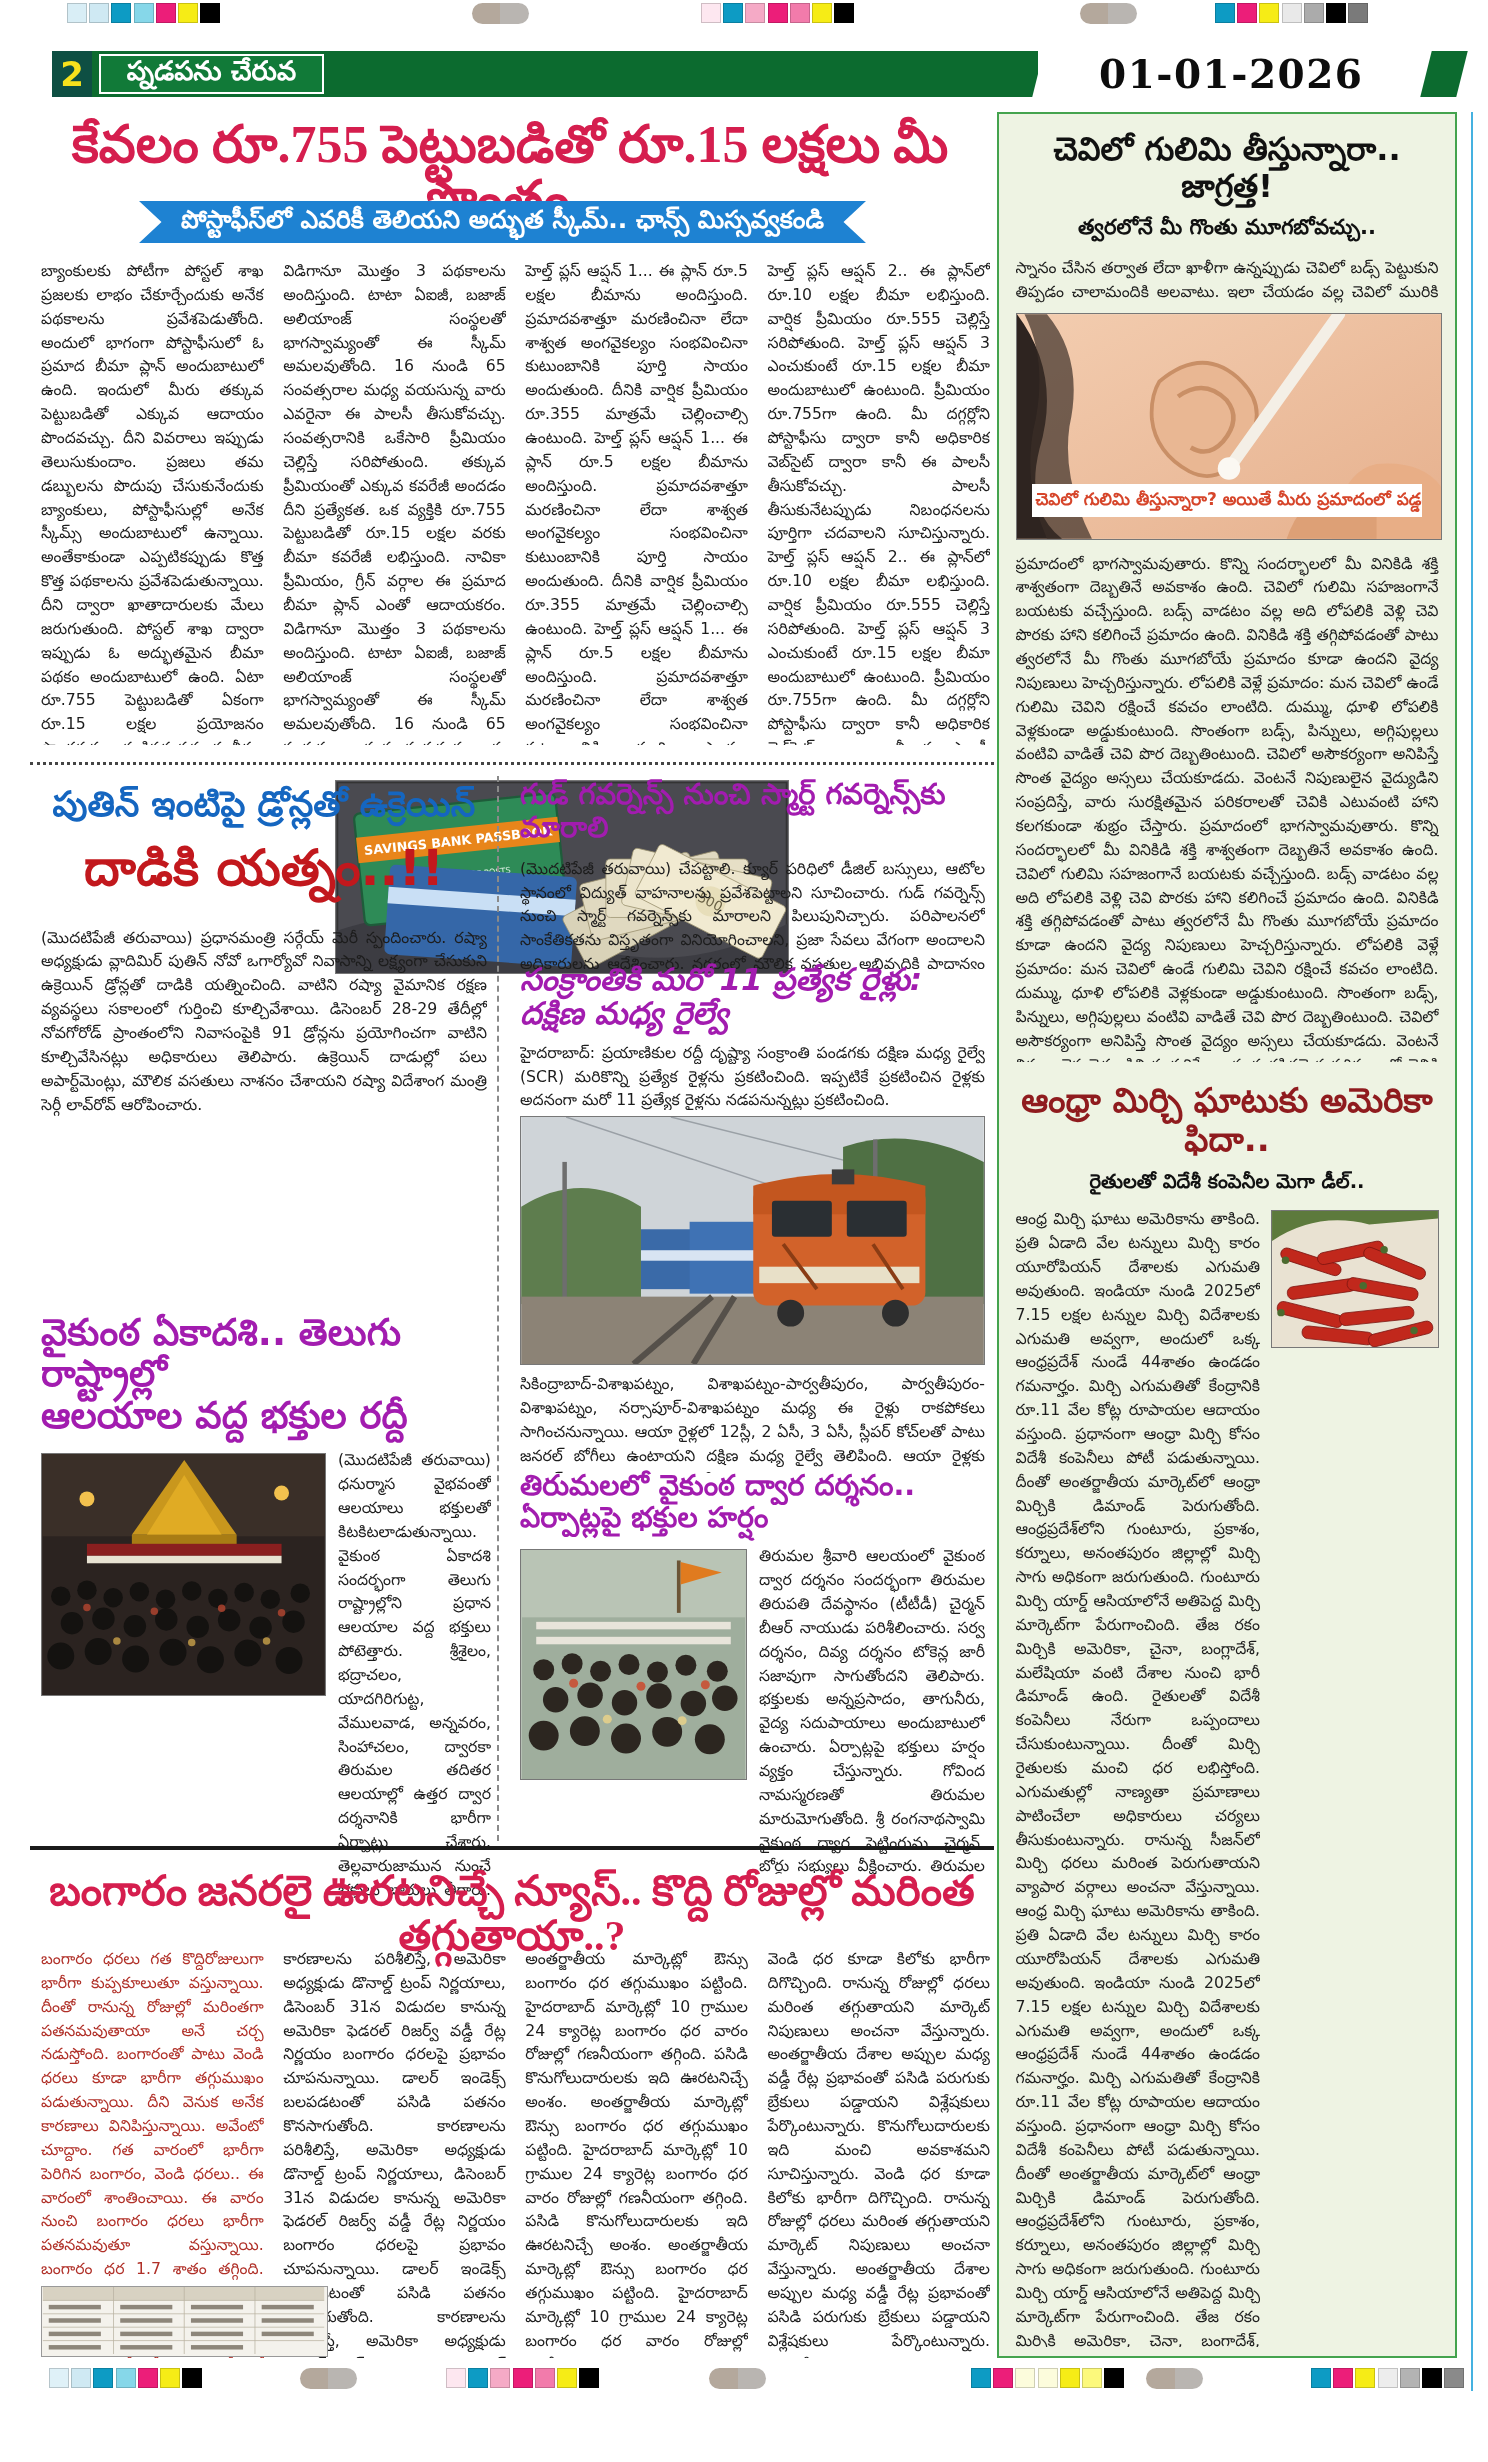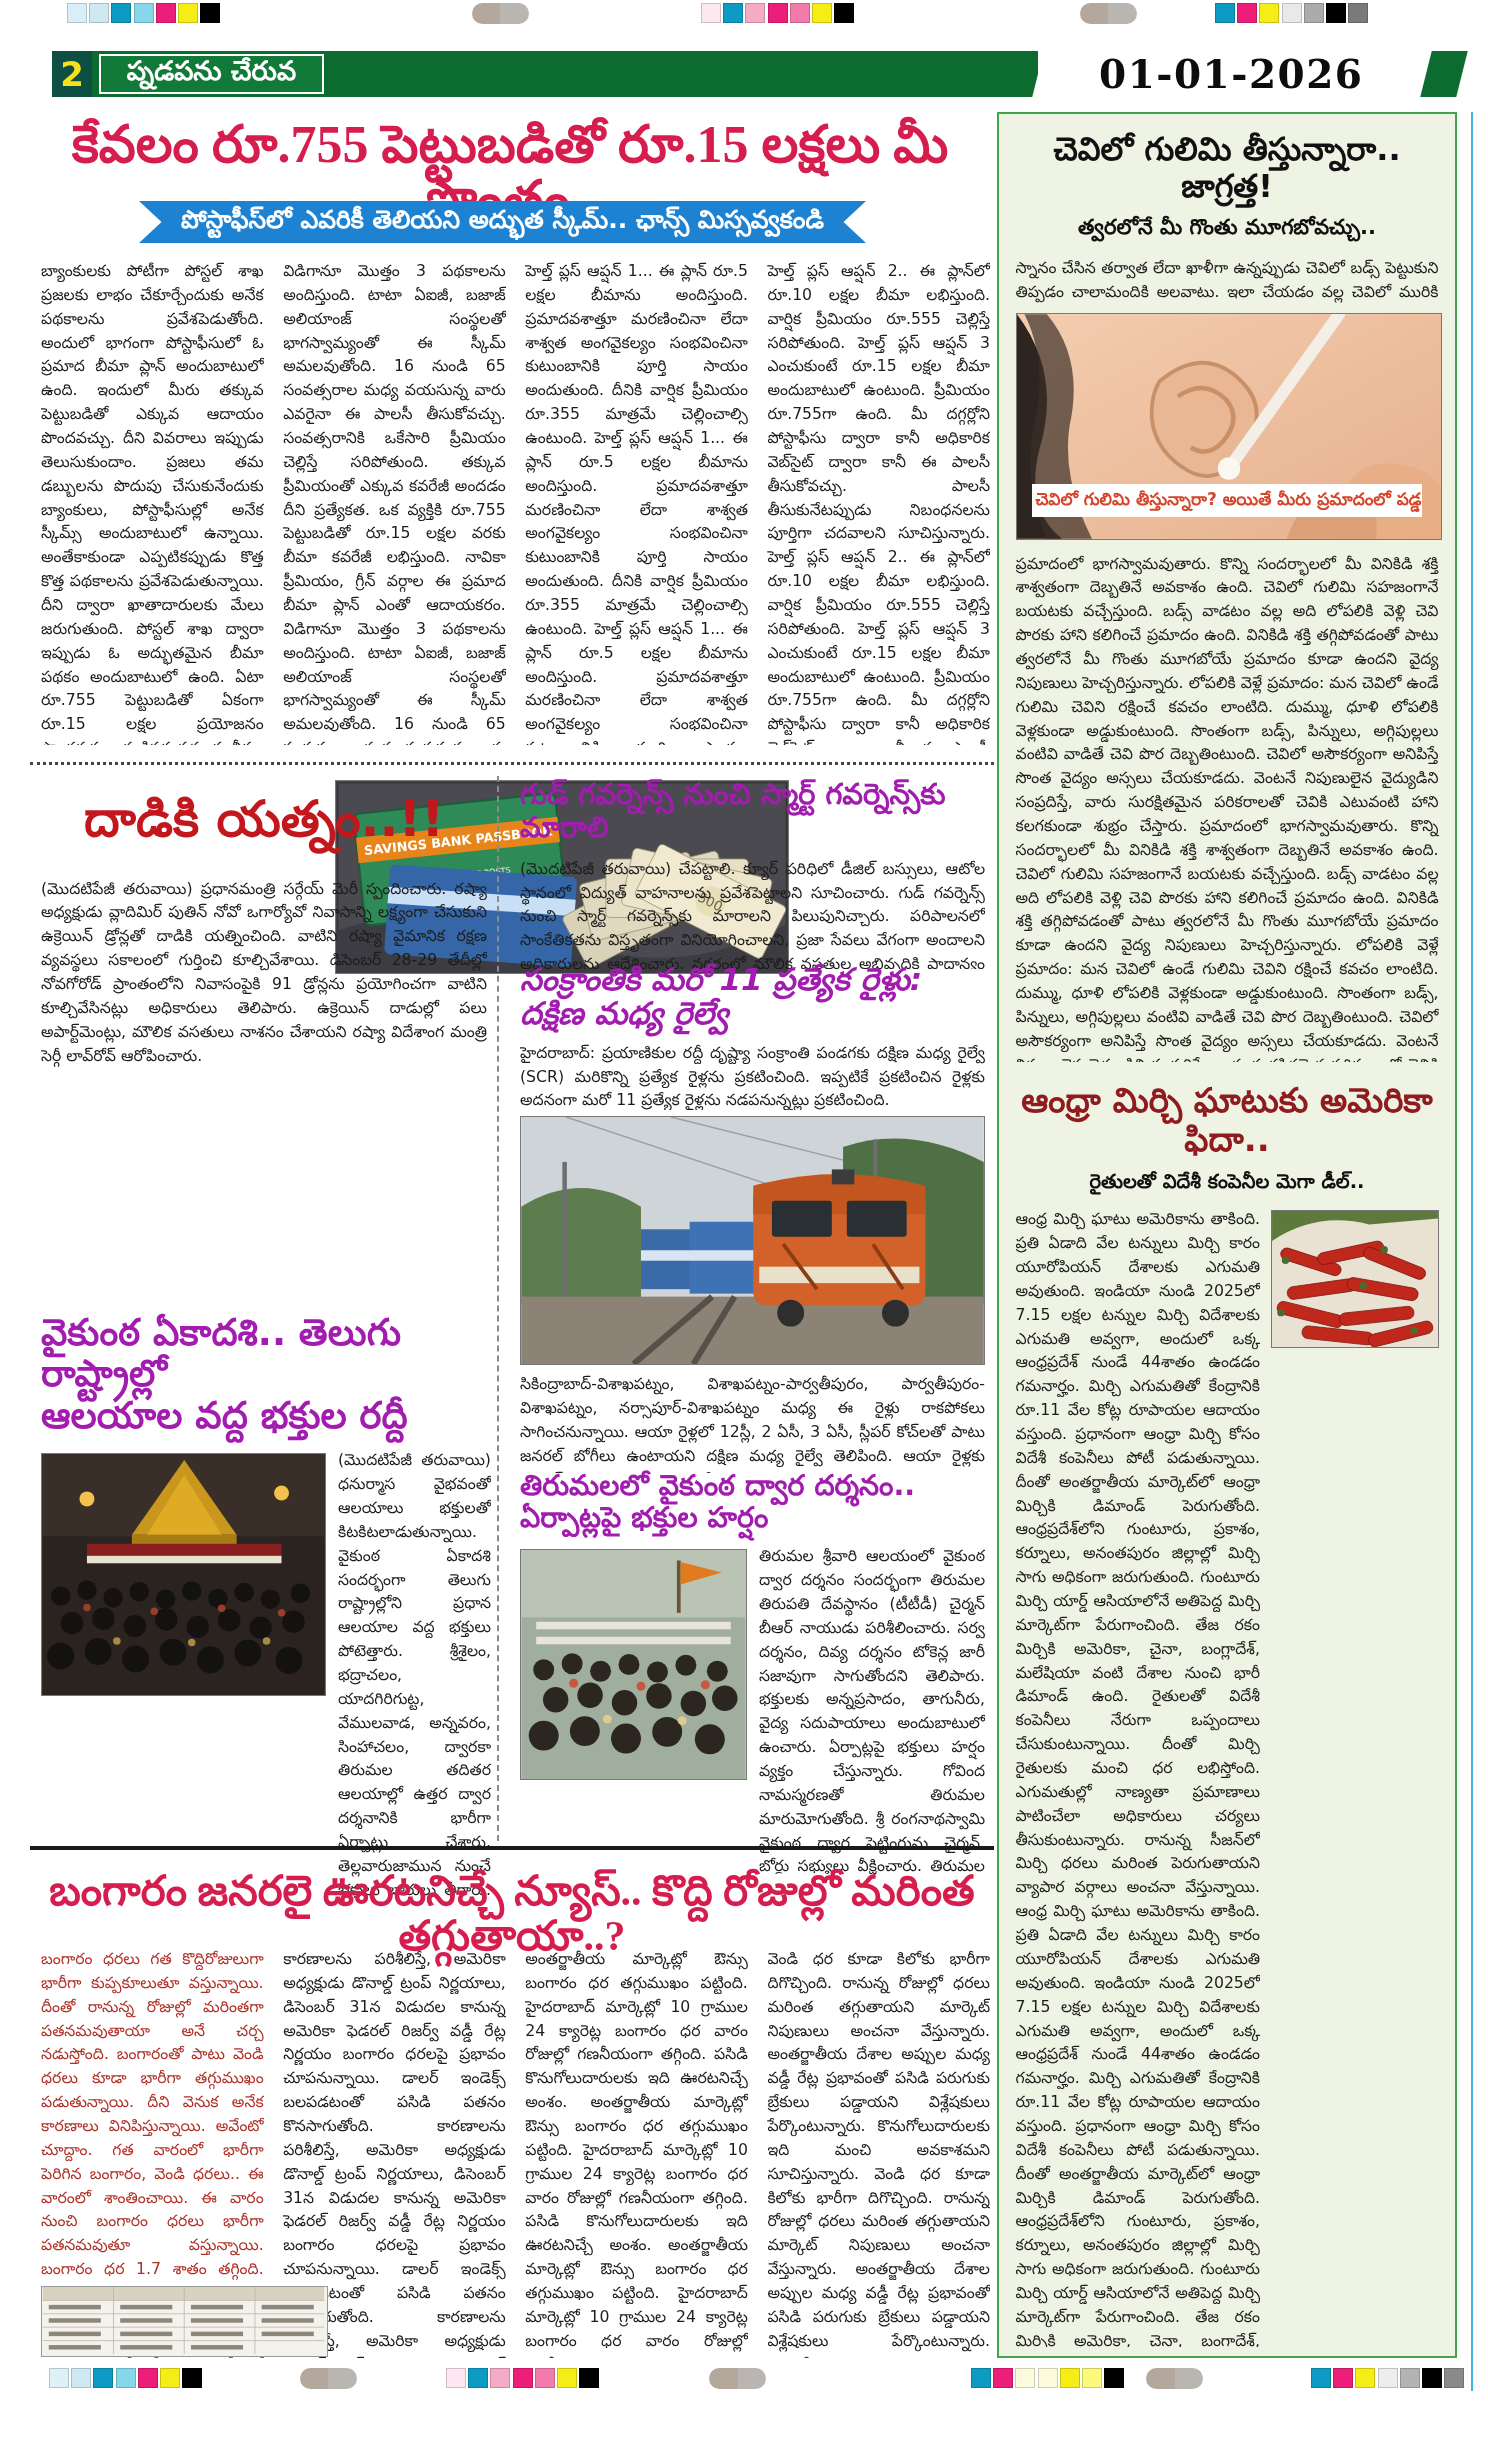--- a/index.html
+++ b/index.html
@@ -147,20 +147,21 @@
       </g>
     </svg>
   </figure>
 </div>
 
 <div class="abs dotted-h" style="left:30px;top:762px;width:964px;"></div>
 
 <div class="abs dashed-v" style="left:497px;top:776px;height:1065px;"></div>
 
 <div class="abs" style="left:41px;top:784px;width:446px;">
+  <div style="color:#1566c0;font-weight:800;font-size:35px;text-align:center;">పుతిన్ ఇంటిపై డ్రోన్లతో ఉక్రెయిన్</div>
   <div style="color:#c2181d;font-weight:800;font-size:50px;text-align:center;margin-top:6px;">దాడికి యత్నం..!!</div>
   <div class="body-txt" style="margin-top:16.5px;height:296px;">(మొదటిపేజీ తరువాయి) ప్రధానమంత్రి సర్గేయ్ మెరీ స్పందించారు. రష్యా అధ్యక్షుడు వ్లాదిమిర్ పుతిన్ నోవో ఒగార్యోవో నివాసాన్ని లక్ష్యంగా చేసుకుని ఉక్రెయిన్ డ్రోన్లతో దాడికి యత్నించింది. వాటిని రష్యా వైమానిక రక్షణ వ్యవస్థలు సకాలంలో గుర్తించి కూల్చివేశాయి. డిసెంబర్ 28-29 తేదీల్లో నోవగోరోడ్ ప్రాంతంలోని నివాసంపైకి 91 డ్రోన్లను ప్రయోగించగా వాటిని కూల్చివేసినట్లు అధికారులు తెలిపారు. ఉక్రెయిన్ దాడుల్లో పలు అపార్ట్‌మెంట్లు, మౌలిక వసతులు నాశనం చేశాయని రష్యా విదేశాంగ మంత్రి సెర్గీ లావ్‌రోవ్ ఆరోపించారు.</div>
 </div>
 
 <div class="abs" style="left:520px;top:778px;width:465px;">
   <div class="hl-black" style="font-size:29px;line-height:1.15;">గుడ్ గవర్నెన్స్ నుంచి స్మార్ట్ గవర్నెన్స్‌కు మారాలి</div>
   <div class="body-txt" style="margin-top:12px;height:112px;">(మొదటిపేజీ తరువాయి) చేపట్టాలి. క్యూర్ పరిధిలో డీజిల్ బస్సులు, ఆటోల స్థానంలో విద్యుత్ వాహనాలను ప్రవేశపెట్టాలని సూచించారు. గుడ్ గవర్నెన్స్ నుంచి స్మార్ట్ గవర్నెన్స్‌కు మారాలని పిలుపునిచ్చారు. పరిపాలనలో సాంకేతికతను విస్తృతంగా వినియోగించాలని, ప్రజా సేవలు వేగంగా అందాలని అధికారులను ఆదేశించారు. నగరంలో మౌలిక వసతుల అభివృద్ధికి ప్రాధాన్యం ఇవ్వాలన్నారు.</div>
 </div>
 
 <div class="abs" style="left:520px;top:962px;width:465px;">

